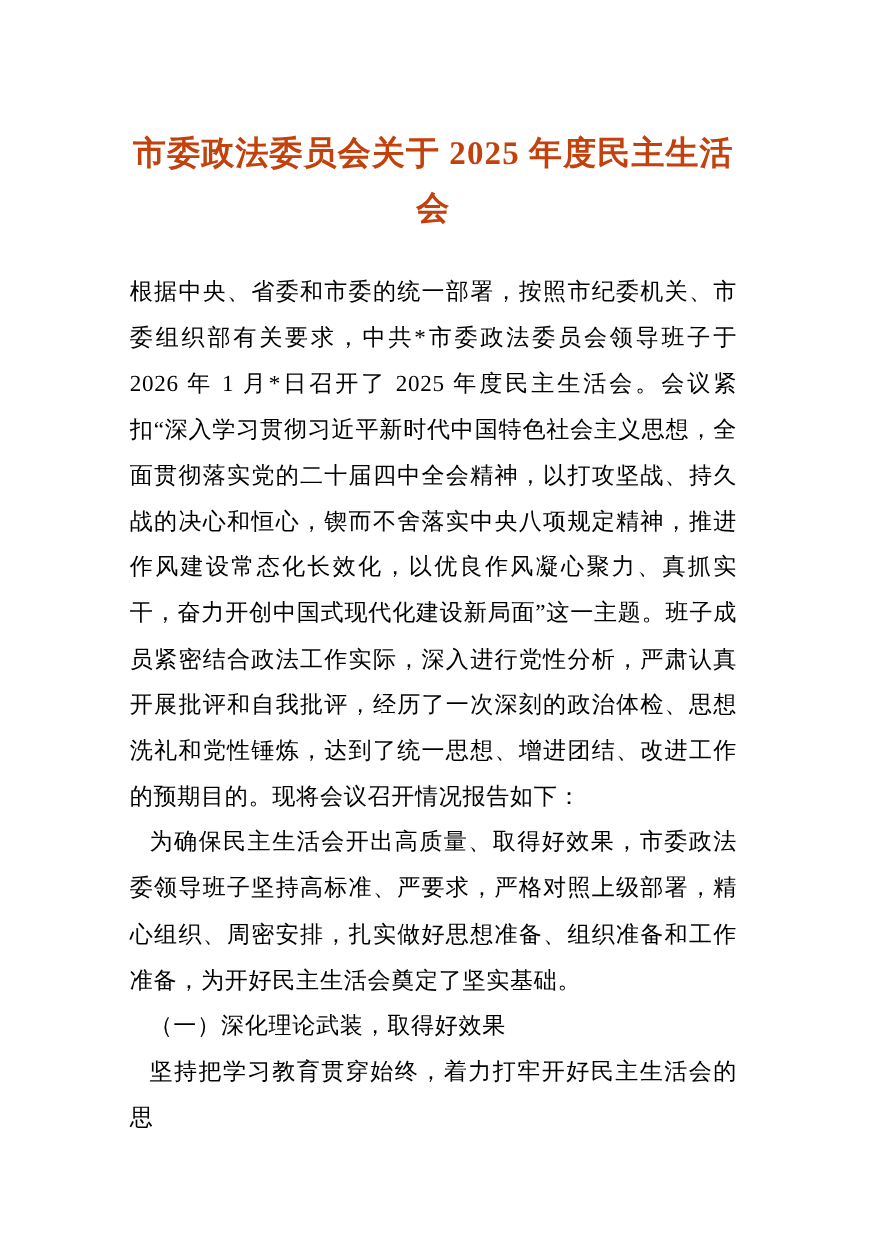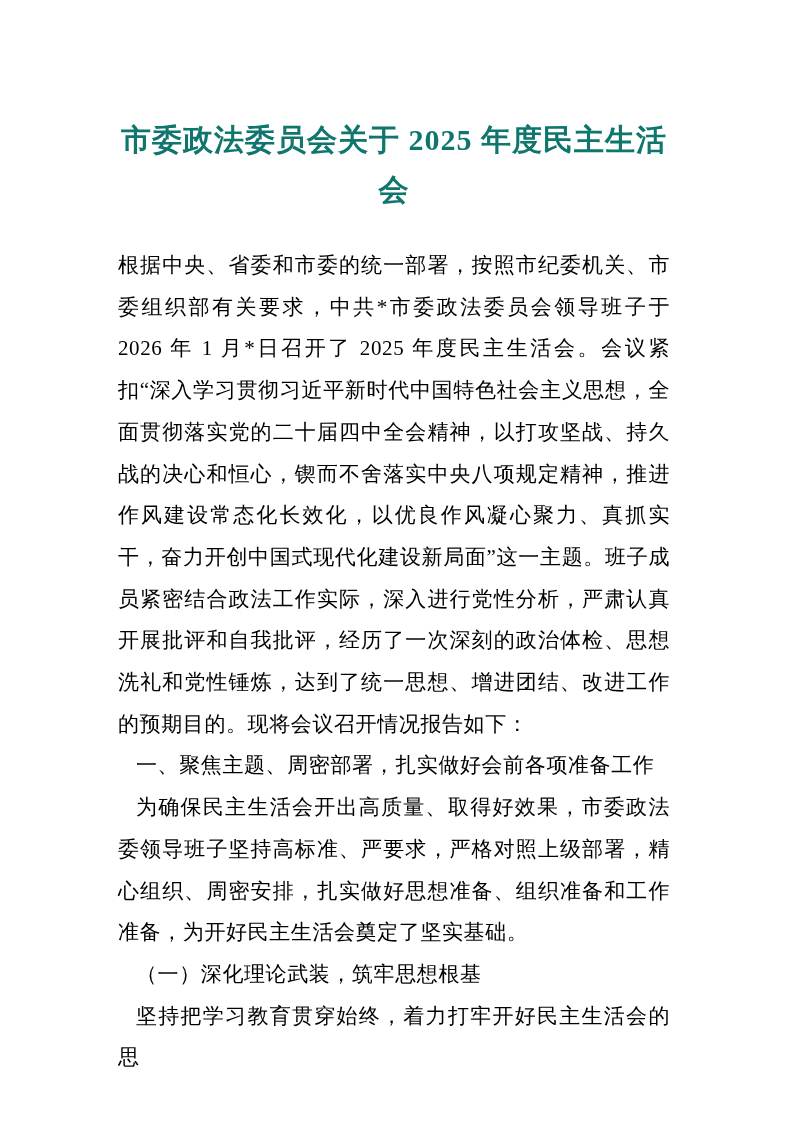--- a/index.html
+++ b/index.html
@@ -20,21 +20,21 @@
     top: 0;
     width: 552px;
   }
   .doc-title {
     margin-top: 115px;
     font-size: 30px;
     font-weight: bold;
     line-height: 50px;
     text-align: center;
     letter-spacing: 1px;
-    color: #0f766e;
+    color: #c2410c;
   }
   .doc-title .title-line { display: block; }
   .doc-body {
     margin-top: 30px;
     font-size: 21px;
     line-height: 41.7px;
     letter-spacing: 0.6px;
     text-align: justify;
     text-justify: inter-ideograph;
     color: #000000;
@@ -47,20 +47,19 @@
 
 <div class="page">
   <div class="doc-inner">
 
     <h1 class="doc-title">
       <span class="title-line">市委政法委员会关于 2025 年度民主生活会</span>
     </h1>
 
     <div class="doc-body">
       <p>根据中央、省委和市委的统一部署，按照市纪委机关、市委组织部有关要求，中共*市委政法委员会领导班子于 2026 年 1 月*日召开了 2025 年度民主生活会。会议紧扣“深入学习贯彻习近平新时代中国特色社会主义思想，全面贯彻落实党的二十届四中全会精神，以打攻坚战、持久战的决心和恒心，锲而不舍落实中央八项规定精神，推进作风建设常态化长效化，以优良作风凝心聚力、真抓实干，奋力开创中国式现代化建设新局面”这一主题。班子成员紧密结合政法工作实际，深入进行党性分析，严肃认真开展批评和自我批评，经历了一次深刻的政治体检、思想洗礼和党性锤炼，达到了统一思想、增进团结、改进工作的预期目的。现将会议召开情况报告如下：</p>
-      <p class="indent">一、聚焦主题、周密部署，扎实做好会前各项准备工作</p>
       <p class="indent">为确保民主生活会开出高质量、取得好效果，市委政法委领导班子坚持高标准、严要求，严格对照上级部署，精心组织、周密安排，扎实做好思想准备、组织准备和工作准备，为开好民主生活会奠定了坚实基础。</p>
-      <p class="indent">（一）深化理论武装，筑牢思想根基</p>
+      <p class="indent">（一）深化理论武装，取得好效果</p>
       <p class="indent">坚持把学习教育贯穿始终，着力打牢开好民主生活会的思</p>
     </div>
 
   </div>
 </div>
 
 </body></html>

